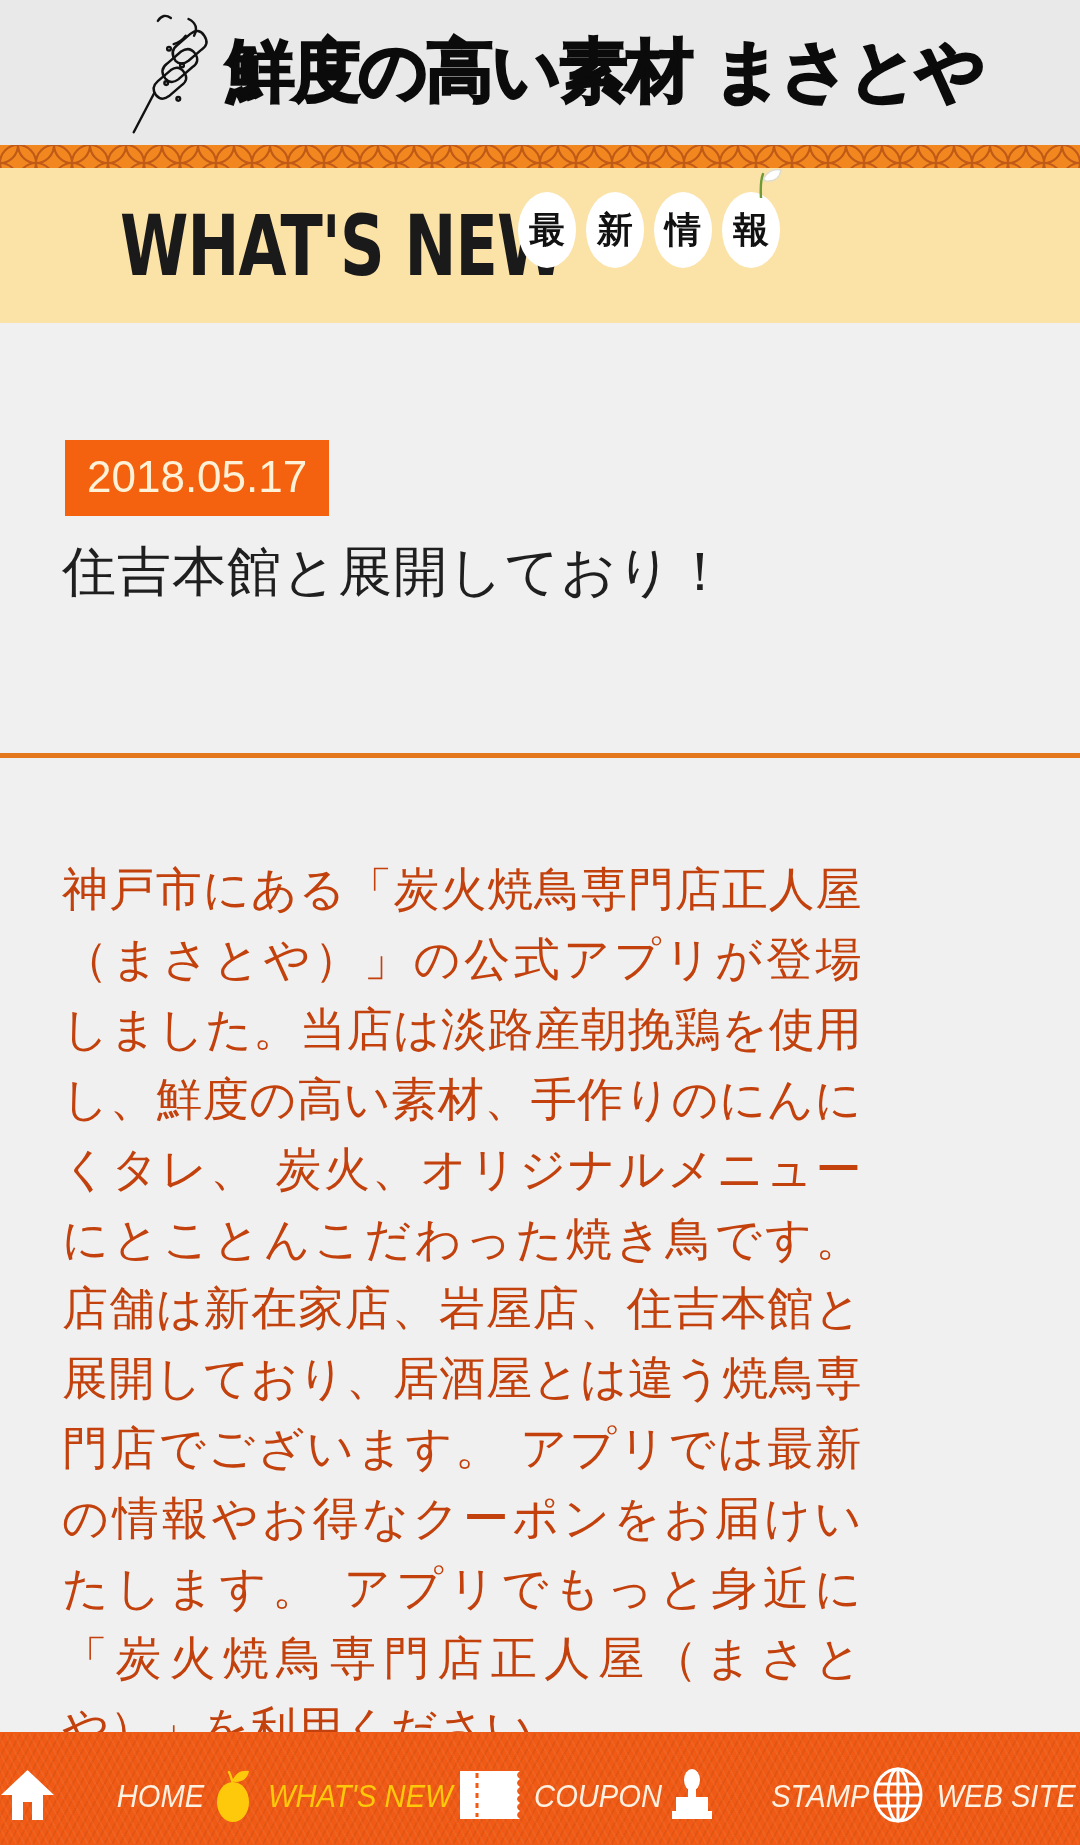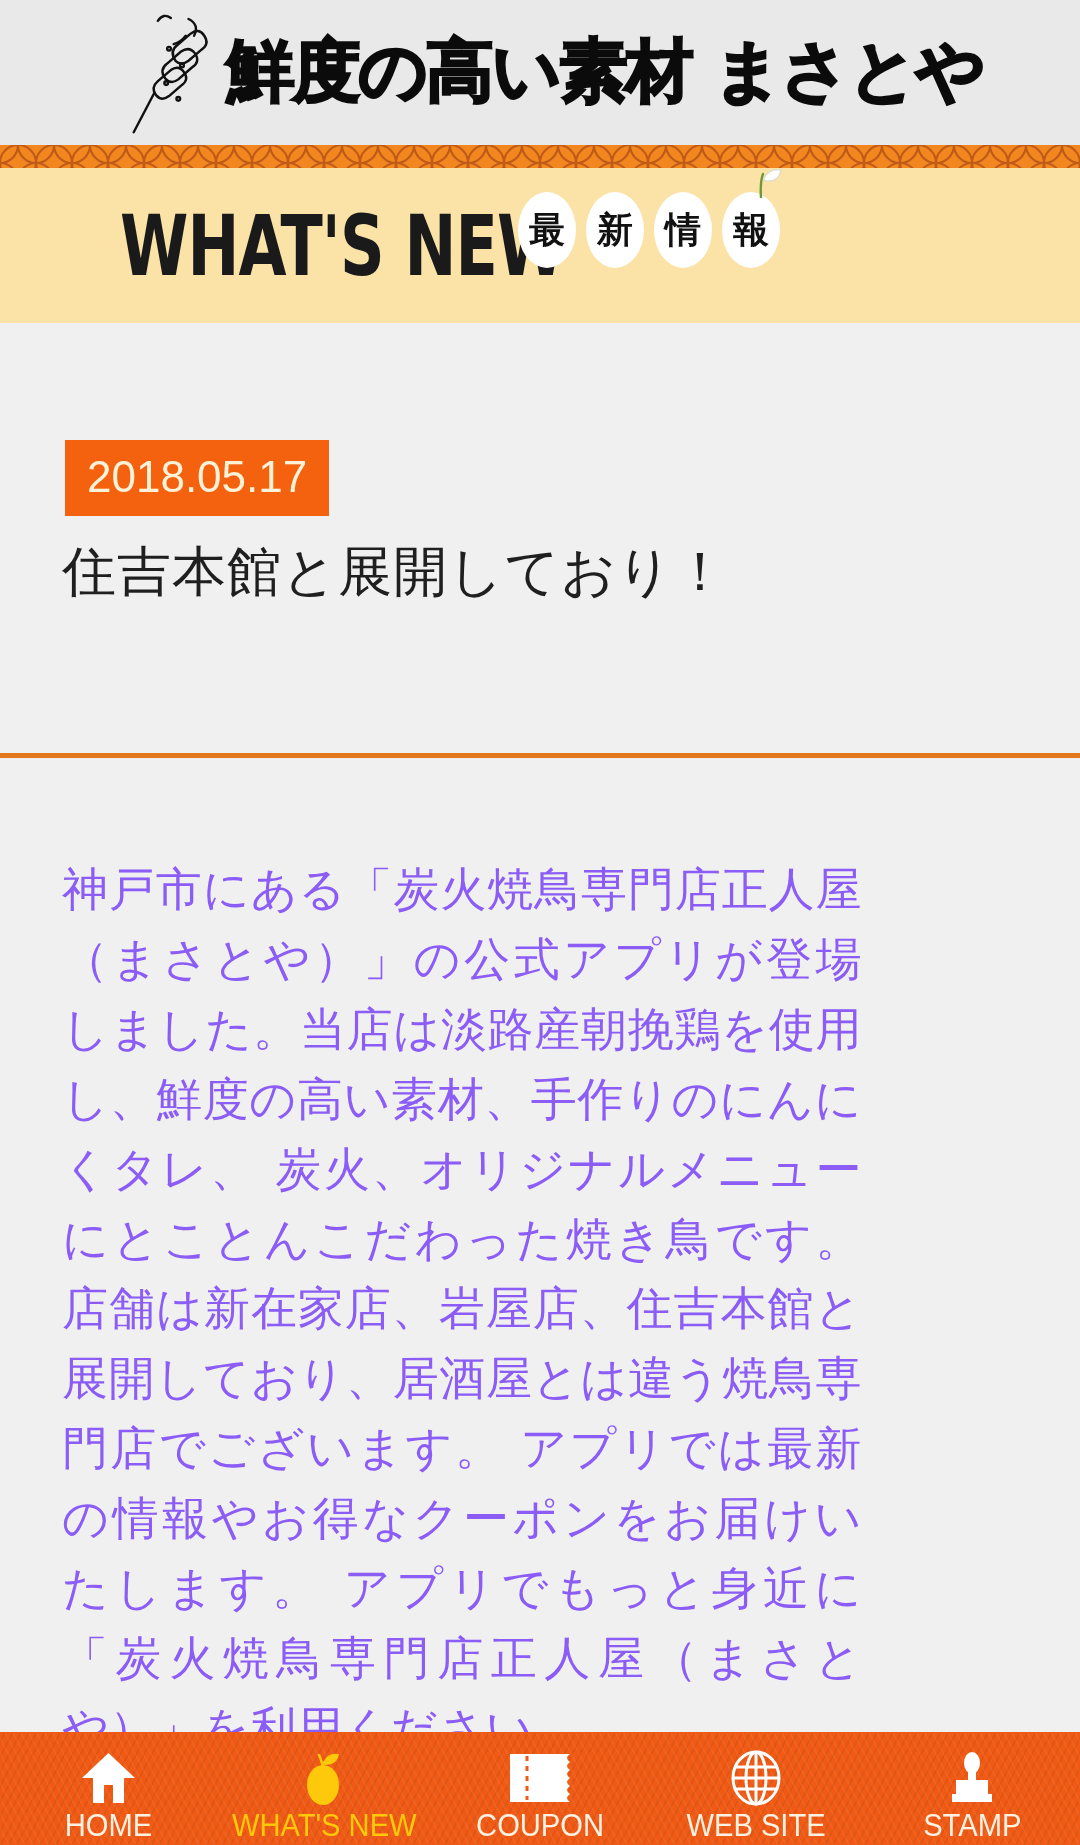--- a/index.html
+++ b/index.html
@@ -106,21 +106,21 @@
     background:#e4761c;
   }
 
   
   .body-copy {
     position:absolute; top:855px; left:62px;
     width:800px;
     font-family:"DejaVu Sans", sans-serif;
     font-size:46px;
     line-height:1.52;
-    color:#8b5cf6;
+    color:#c2410c;
     letter-spacing:0.5px;
     text-align:justify;
     text-justify:inter-character;
   }
 
   
   .bottom-nav {
     position:absolute; left:0; bottom:0; width:1080px; height:113px;
     background:#f05a14;
     display:flex;
@@ -130,24 +130,25 @@
     position:absolute; inset:0;
     opacity:0.5;
     background-image:
       repeating-linear-gradient(62deg, rgba(255,255,255,0.10) 0 2px, rgba(0,0,0,0) 2px 7px),
       repeating-linear-gradient(-62deg, rgba(0,0,0,0.10) 0 2px, rgba(0,0,0,0) 2px 7px);
     pointer-events:none;
   }
   .nav-item {
     position:relative;
     flex:1 1 0;
-    display:flex; flex-direction:column;
-    align-items:center; justify-content:center;
+    display:flex; flex-direction:row;
+    align-items:center; justify-content:space-between;
     padding-top:13px;
     cursor:pointer;
+    font-style:italic;
   }
   .nav-icon { height:57px; display:flex; align-items:center; justify-content:center; }
   .nav-label {
     margin-top:3px;
     font-family:"Liberation Sans Narrow","Liberation Sans", sans-serif;
     font-size:31px;
     font-weight:400;
     color:#fdf1e2;
     letter-spacing:0px;
     white-space:nowrap;
@@ -257,39 +258,39 @@
         <svg width="62" height="50" viewBox="0 0 62 50">
           <path d="M1 1 H61 Q55 5 61 9 Q55 13 61 17 Q55 21 61 25 Q55 29 61 33 Q55 37 61 41 Q55 45 61 49 H1 Z" fill="#ffffff"></path>
           <line x1="18" y1="3" x2="18" y2="47" stroke="#f05a14" stroke-width="3" stroke-dasharray="5 5"></line>
         </svg>
       </div>
       <div class="nav-label">COUPON</div>
     </div>
 
     <div class="nav-item">
       <div class="nav-icon">
+        <svg width="52" height="52" viewBox="0 0 52 52">
+          <ellipse cx="26" cy="11" rx="8" ry="11" fill="#ffffff"></ellipse>
+          <rect x="22" y="18" width="8" height="10" fill="#ffffff"></rect>
+          <path d="M10 28 H42 V42 H46 V50 H6 V42 H10 Z" fill="#ffffff"></path>
+        </svg>
+      </div>
+      <div class="nav-label">STAMP</div>
+    </div>
+
+    <div class="nav-item">
+      <div class="nav-icon">
         <svg width="50" height="56" viewBox="0 0 50 56">
           <g stroke="#ffffff" stroke-width="3" fill="none">
             <ellipse cx="25" cy="28" rx="23" ry="26"></ellipse>
             <ellipse cx="25" cy="28" rx="10" ry="26"></ellipse>
             <line x1="25" y1="2" x2="25" y2="54"></line>
             <line x1="4" y1="17" x2="46" y2="17"></line>
             <line x1="2" y1="28" x2="48" y2="28"></line>
             <line x1="4" y1="39" x2="46" y2="39"></line>
           </g>
         </svg>
       </div>
       <div class="nav-label">WEB SITE</div>
     </div>
-
-    <div class="nav-item">
-      <div class="nav-icon">
-        <svg width="52" height="52" viewBox="0 0 52 52">
-          <ellipse cx="26" cy="11" rx="8" ry="11" fill="#ffffff"></ellipse>
-          <rect x="22" y="18" width="8" height="10" fill="#ffffff"></rect>
-          <path d="M10 28 H42 V42 H46 V50 H6 V42 H10 Z" fill="#ffffff"></path>
-        </svg>
-      </div>
-      <div class="nav-label">STAMP</div>
-    </div>
   </div>
 
 </div>
 
 </body></html>

